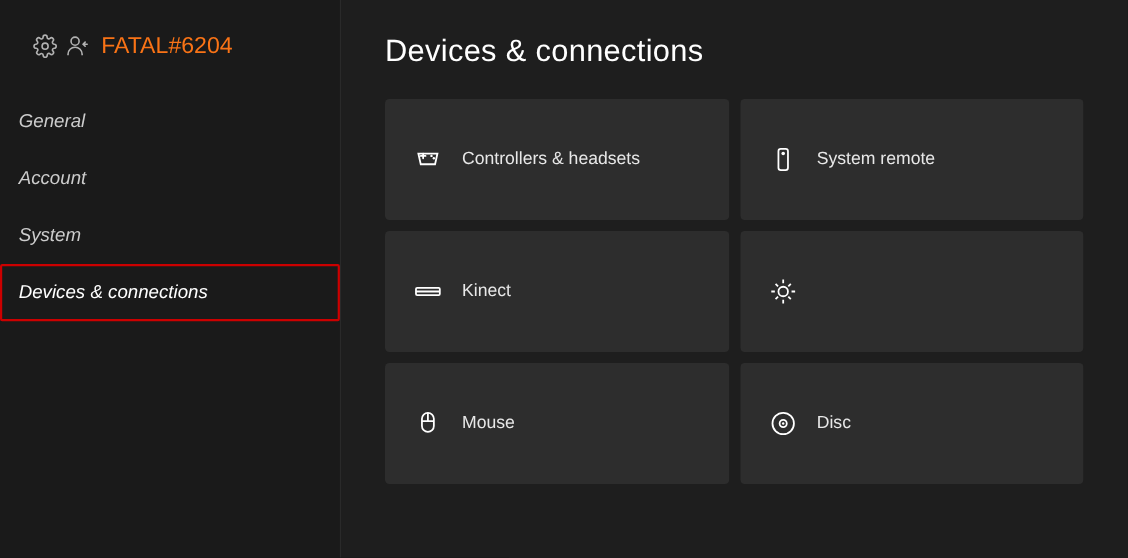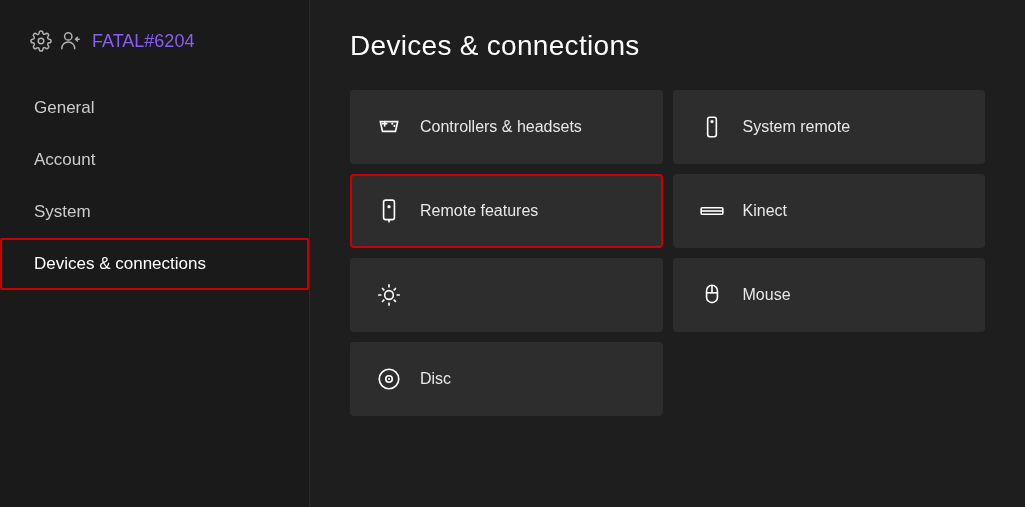--- a/index.html
+++ b/index.html
@@ -37,39 +37,40 @@
       align-items: center;
     }
 
     .gear-icon-svg, .person-icon-svg {
       width: 22px;
       height: 22px;
       opacity: 0.85;
     }
 
     .sidebar-username {
-      font-size: 18px;
-      color: #8b5cf6;
+      font-size: 21px;
+      color: #f97316;
       font-weight: 400;
     }
 
     .sidebar-nav {
       display: flex;
       flex-direction: column;
       padding: 0 0 0 0;
     }
 
     .nav-item {
-      padding: 14px 32px;
+      padding: 14px 15px;
       font-size: 17px;
       color: #cccccc;
       cursor: pointer;
       font-weight: 400;
       border: 2px solid transparent;
       transition: background 0.1s;
+      font-style: italic;
     }
 
     .nav-item.active {
       border: 2px solid #cc0000;
       color: #ffffff;
       background: transparent;
       border-radius: 2px;
     }
 
     
@@ -90,21 +91,21 @@
 
     .grid {
       display: grid;
       grid-template-columns: 1fr 1fr;
       gap: 10px;
     }
 
     .grid-item {
       background: #2d2d2d;
       border-radius: 4px;
-      padding: 20px 22px;
+      padding: 38px 22px;
       display: flex;
       align-items: center;
       gap: 16px;
       cursor: pointer;
       border: 2px solid transparent;
       transition: background 0.1s;
       min-height: 68px;
     }
 
     .grid-item.focused {
@@ -183,30 +184,20 @@
       </div>
       <div class="grid-item">
         <div class="grid-item-icon">
           <svg viewBox="0 0 24 24">
             <rect x="8" y="3" width="8" height="18" rx="2"></rect>
             <line x1="12" y1="7" x2="12" y2="7" stroke-linecap="round" stroke-width="3"></line>
           </svg>
         </div>
         <span class="grid-item-label">System remote</span>
       </div>
-      <div class="grid-item focused">
-        <div class="grid-item-icon">
-          <svg viewBox="0 0 24 24">
-            <rect x="7" y="2" width="10" height="18" rx="2"></rect>
-            <line x1="12" y1="20" x2="12" y2="22" stroke-linecap="round"></line>
-            <circle cx="12" cy="8" r="1.5" fill="white" stroke="none"></circle>
-          </svg>
-        </div>
-        <span class="grid-item-label">Remote features</span>
-      </div>
       <div class="grid-item">
         <div class="grid-item-icon">
           <svg viewBox="0 0 24 24">
             <rect x="2" y="9" width="20" height="6" rx="1"></rect>
             <line x1="2" y1="12" x2="22" y2="12"></line>
           </svg>
         </div>
         <span class="grid-item-label">Kinect</span>
       </div>
       <div class="grid-item">

